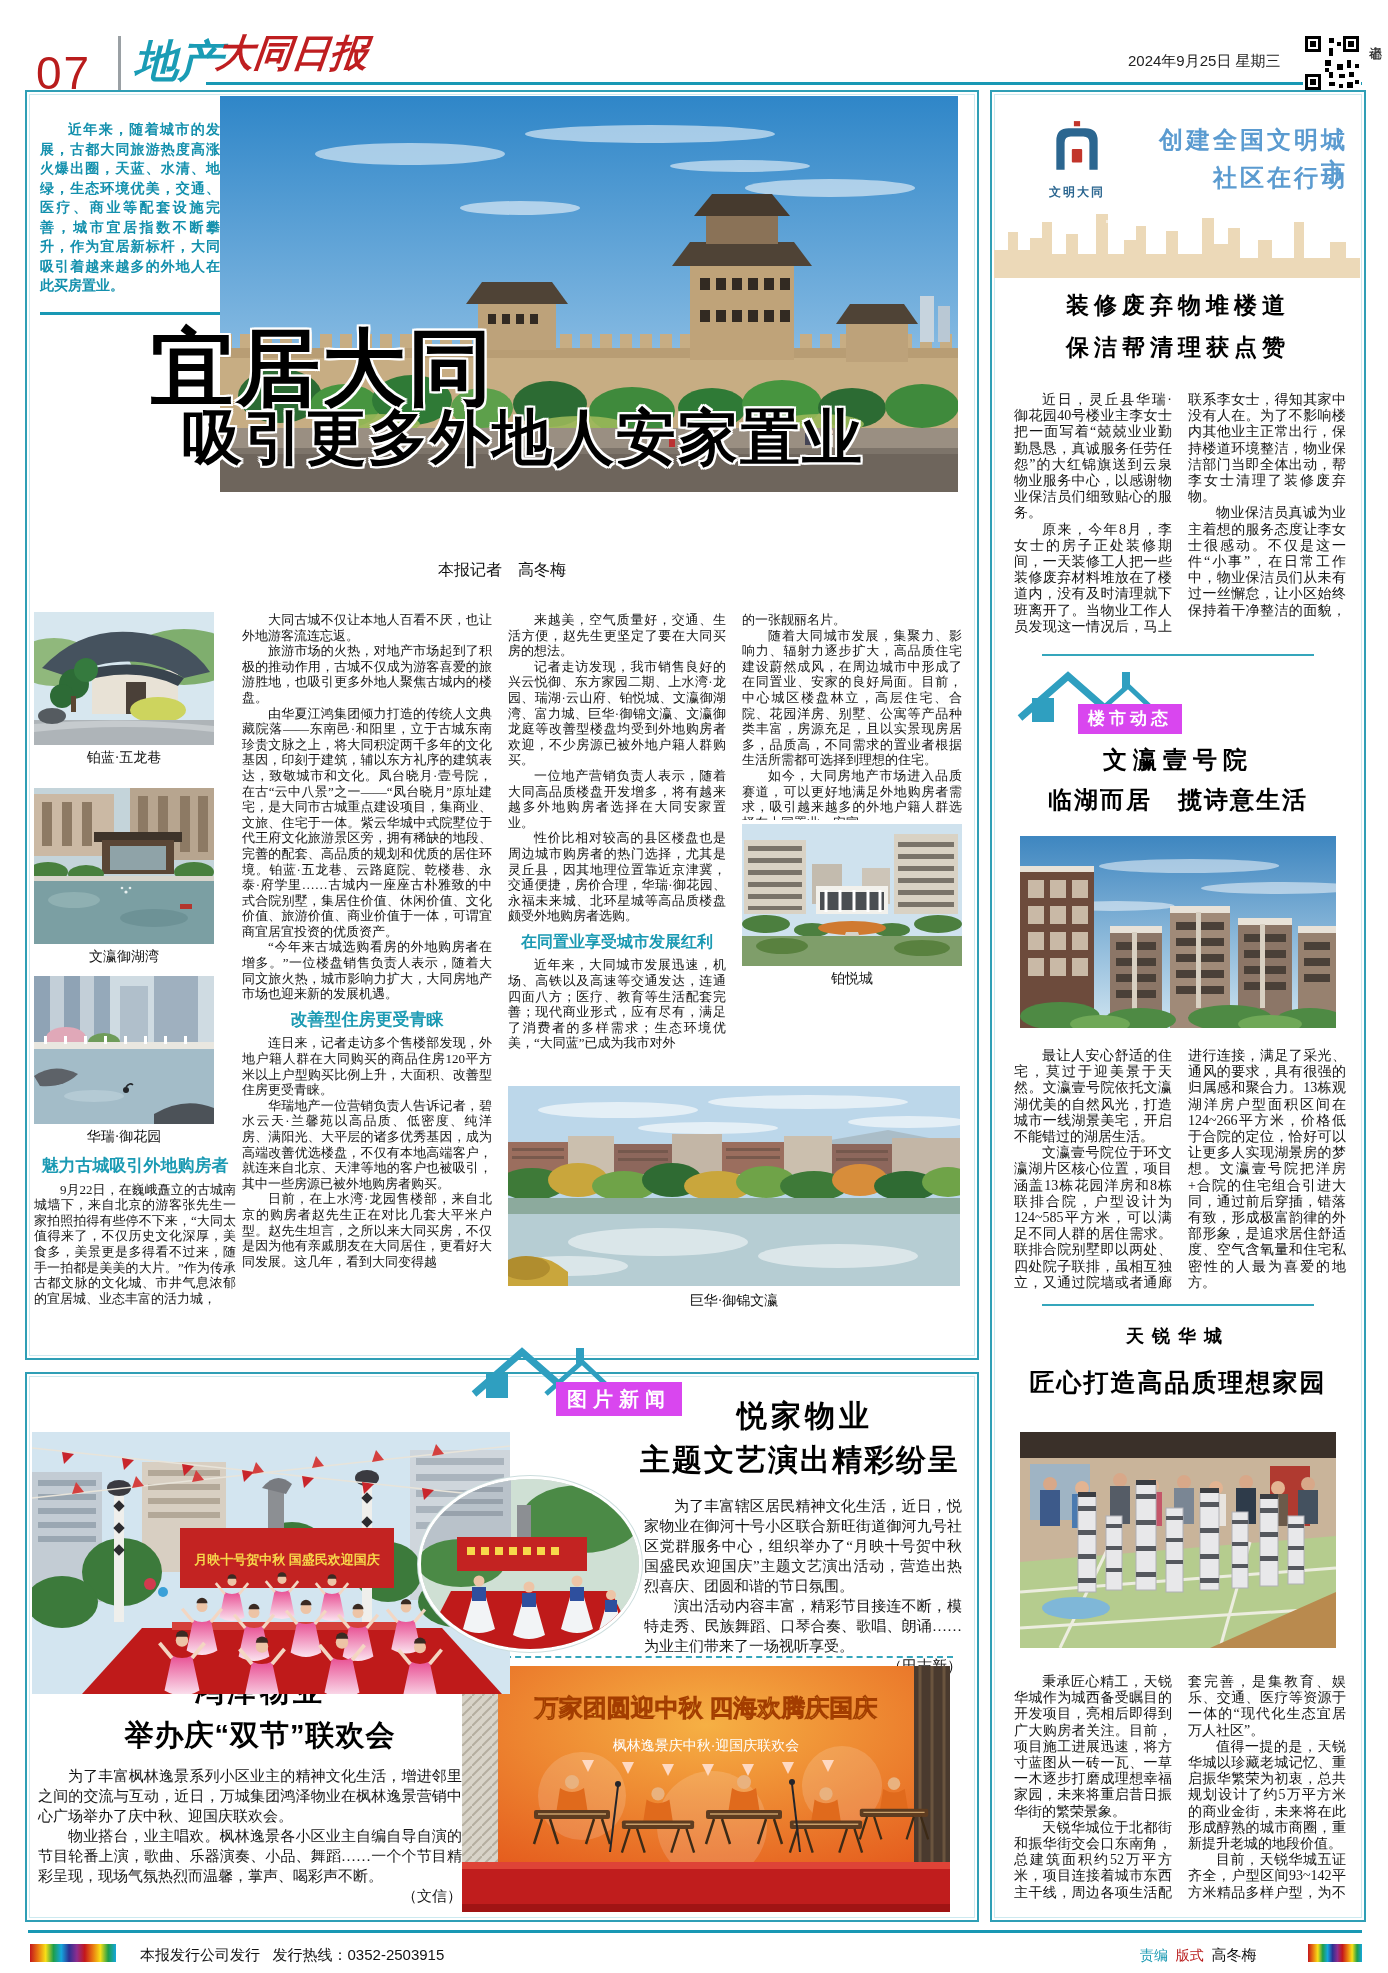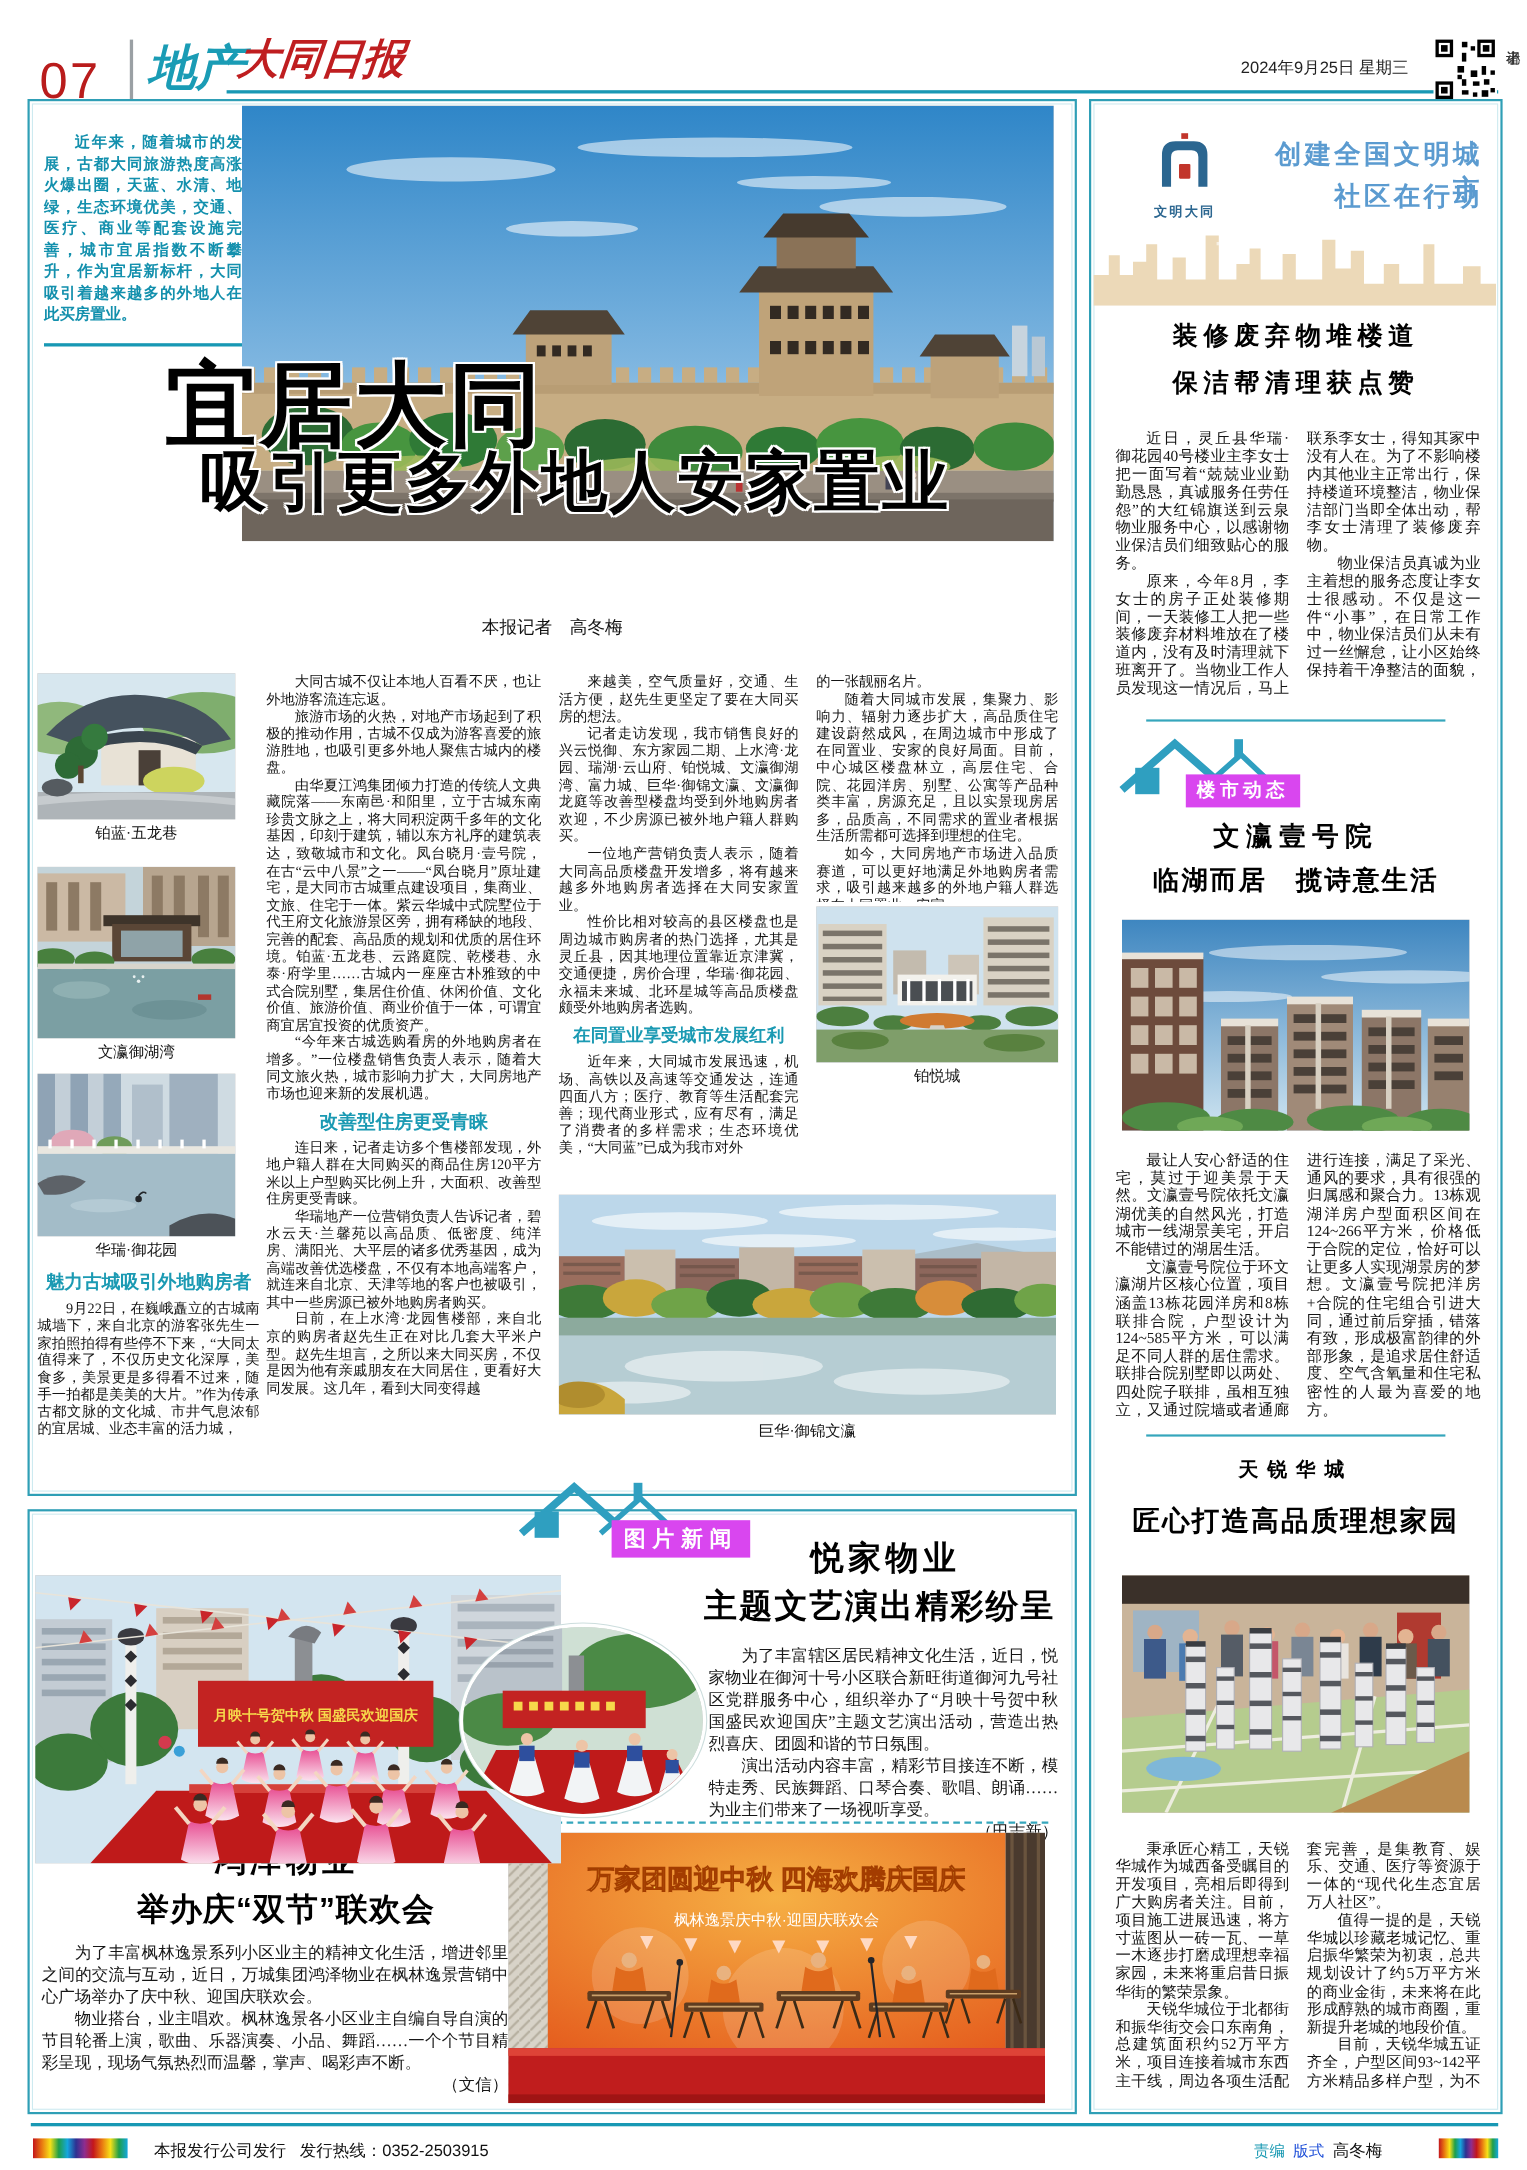--- a/index.html
+++ b/index.html
@@ -912,18 +912,18 @@
   </div>
 
   <div class="abs" style="left:28px;top:1930px;width:1334px;height:3px;background:#1898b4;"></div>
   <div class="rainbow" style="left:30px;top:1944px;width:86px;"></div>
   <div class="abs" style="left:140px;top:1946px;font-size:15px;color:#111;">
     <span>本报发行公司发行</span>&nbsp;&nbsp;
     <span>发行热线：0352-2503915</span>
   </div>
   <div class="abs" style="left:1140px;top:1946px;font-size:14px;">
     <span style="color:#1b9ab3;">责编</span>&nbsp;
-    <span style="color:#1d4ed8;">版式</span>&nbsp;
+    <span style="color:#b91c1c;">版式</span>&nbsp;
     <span style="color:#111;font-size:15px;">高冬梅</span>
   </div>
   <div class="rainbow" style="left:1308px;top:1944px;width:54px;"></div>
 
 </div>
 
 </body></html>

